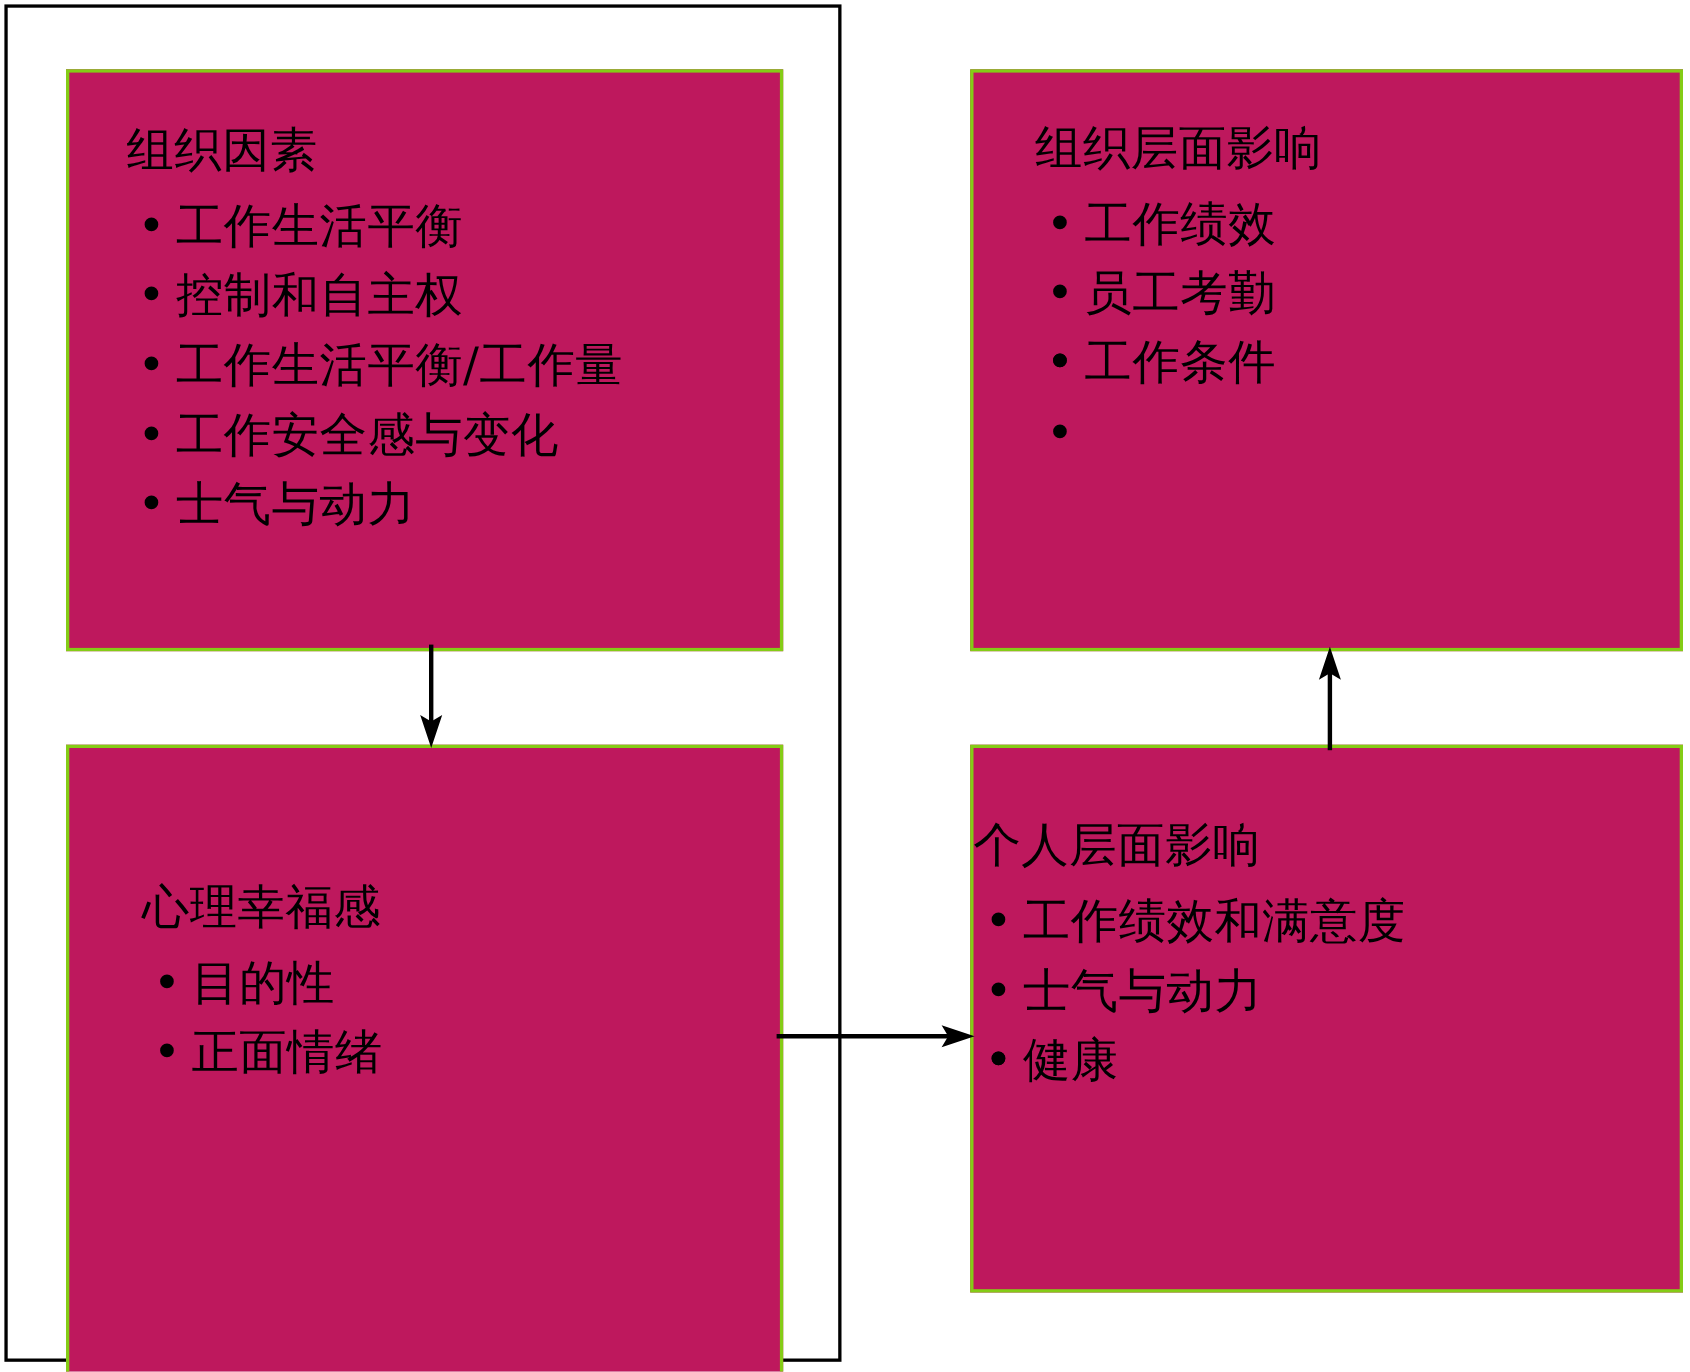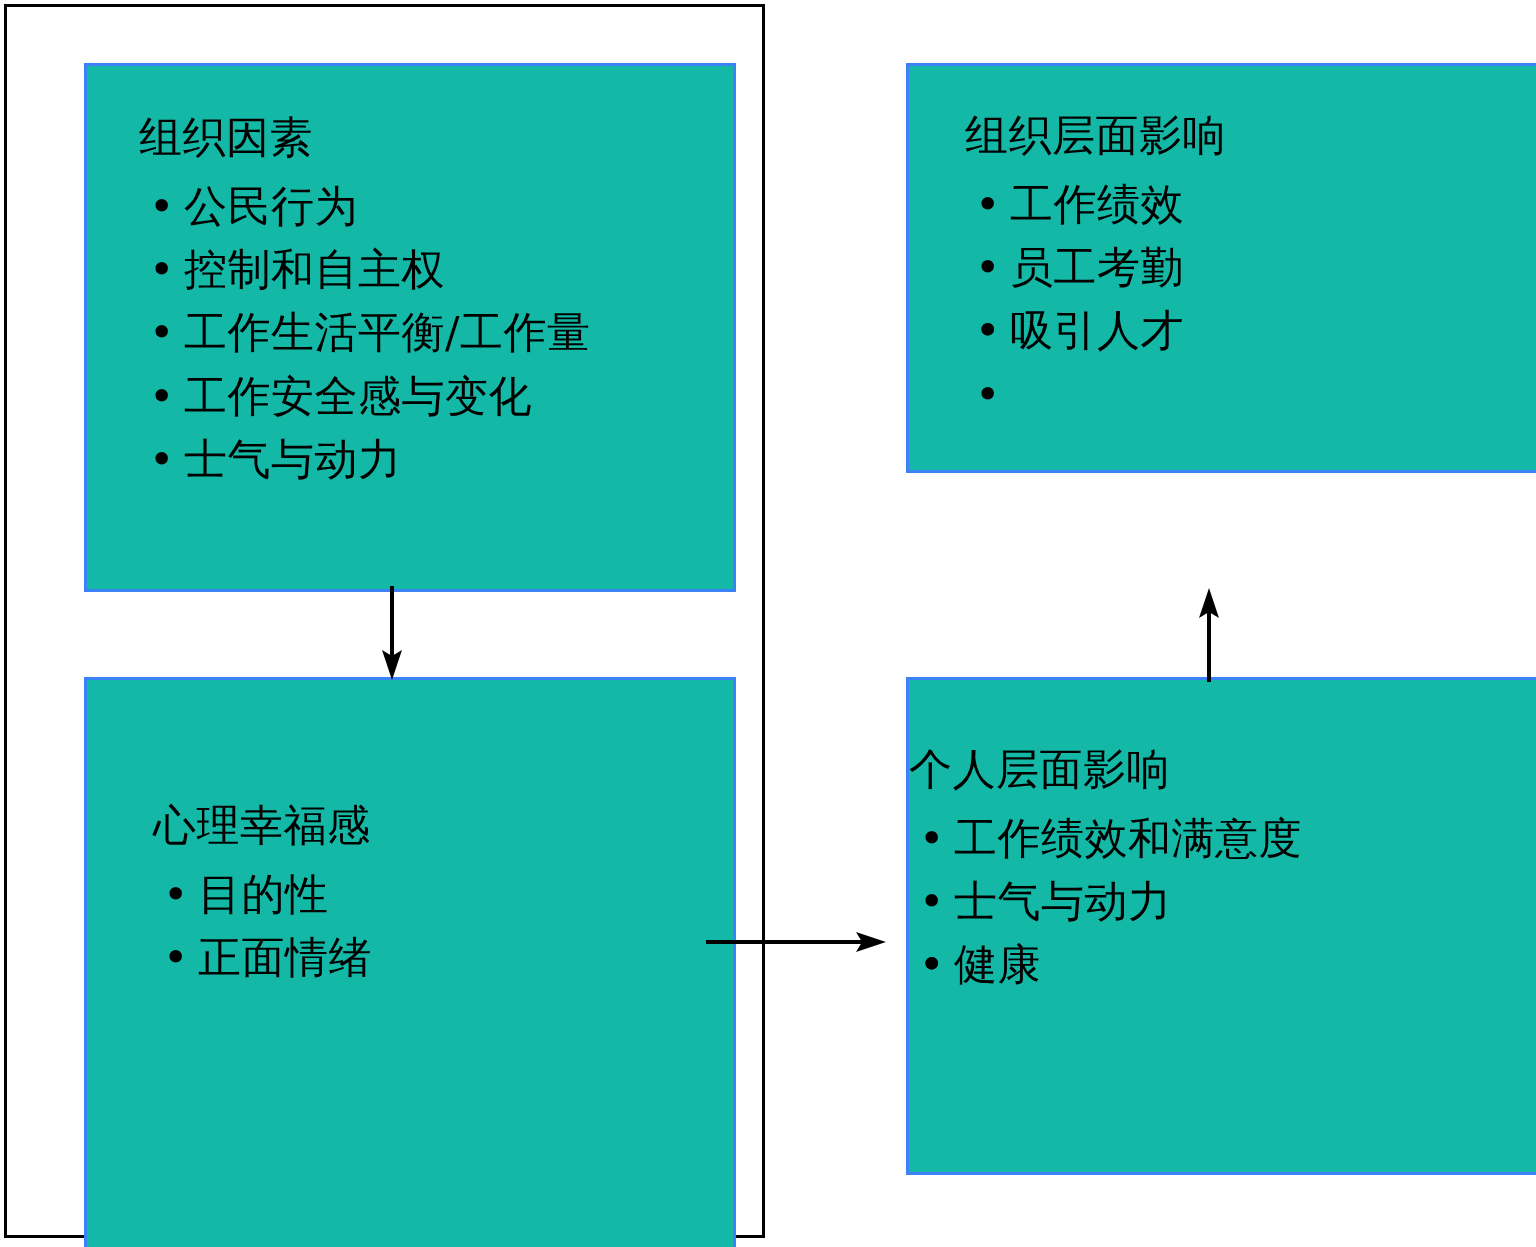--- a/index.html
+++ b/index.html
@@ -27,29 +27,28 @@
     width: 761px;
     height: 1234px;
     border: 3px solid #000000;
     box-sizing: border-box;
     background: transparent;
   }
 
   
   .node-box {
     position: absolute;
-    border: 3px solid #3b82f6;
+    border: 3px solid #84cc16;
     box-sizing: border-box;
-    background: #14b8a6;
-    margin-left: 24px;
+    background: #be185d;
   }
 
   #box-org-factors     { left: 60px;  top: 63px;  width: 652px; height: 529px; }
   #box-psych-wellbeing { left: 60px;  top: 677px; width: 652px; height: 602px; }
-  #box-org-outcomes    { left: 882px; top: 63px;  width: 648px; height: 410px; }
+  #box-org-outcomes    { left: 882px; top: 63px;  width: 648px; height: 529px; }
   #box-indiv-outcomes  { left: 882px; top: 677px; width: 648px; height: 498px; }
 
   .node-inner {
     position: absolute;
     left: 0;
     right: 0;
   }
   #box-org-factors     .node-inner { top: 50px; padding-left: 52px; }
   #box-org-outcomes    .node-inner { top: 48px; padding-left: 56px; }
   #box-psych-wellbeing .node-inner { top: 124px; padding-left: 66px; }
@@ -101,21 +100,21 @@
 <div id="canvas">
 
   <div class="outer-frame"></div>
 
   <div class="node-box" id="box-org-factors">
     <div class="node-inner">
       <div class="node-title">组织因素</div>
       <ul class="bullet-list">
         <li class="bullet-item">
           <span class="bullet-dot">•</span>
-          <span>公民行为</span>
+          <span>工作生活平衡</span>
         </li>
         <li class="bullet-item">
           <span class="bullet-dot">•</span>
           <span>控制和自主权</span>
         </li>
         <li class="bullet-item">
           <span class="bullet-dot">•</span>
           <span>工作生活平衡/工作量</span>
         </li>
         <li class="bullet-item">
@@ -156,21 +155,21 @@
         </li>
         <li class="bullet-item">
           <span class="bullet-dot">•</span>
           <span>员工考勤</span>
         </li>
         <li class="bullet-item">
           <span class="bullet-dot">•</span>
         </li>
         <li class="bullet-item">
           <span class="bullet-dot">•</span>
-          <span>吸引人才</span>
+          <span>工作条件</span>
         </li>
         <li class="bullet-item">
           <span class="bullet-dot">•</span>
         </li>
       </ul>
     </div>
   </div>
 
   <div class="node-box" id="box-indiv-outcomes">
     <div class="node-inner">

